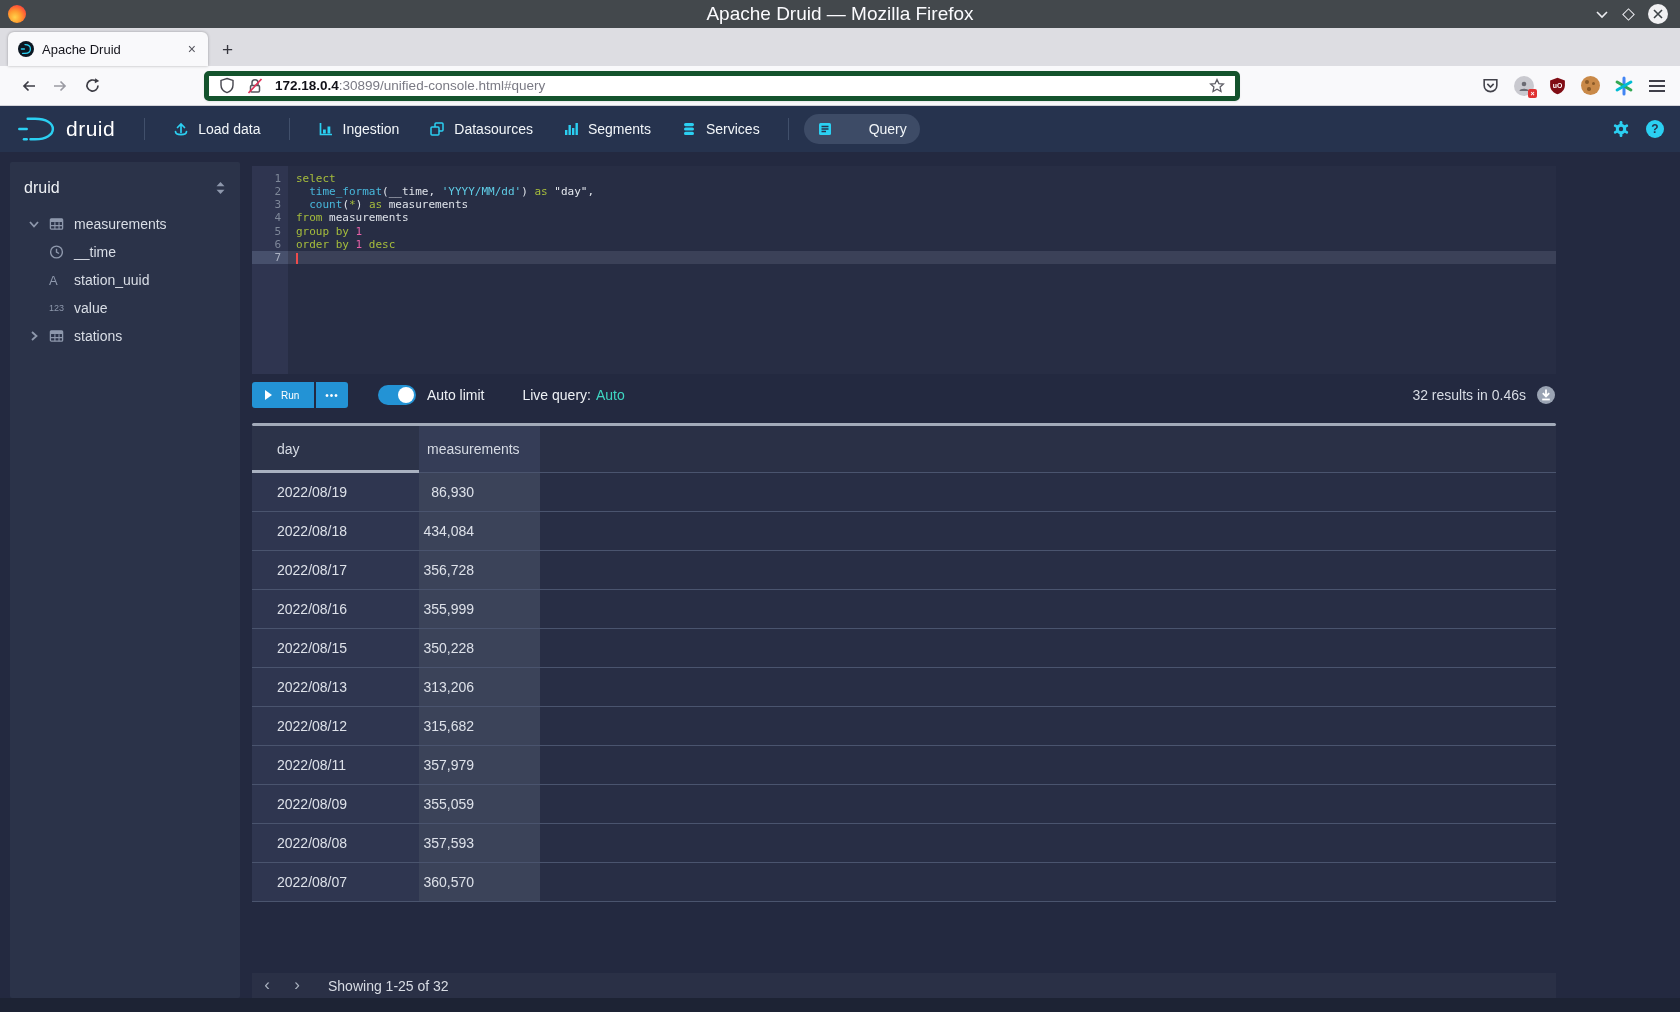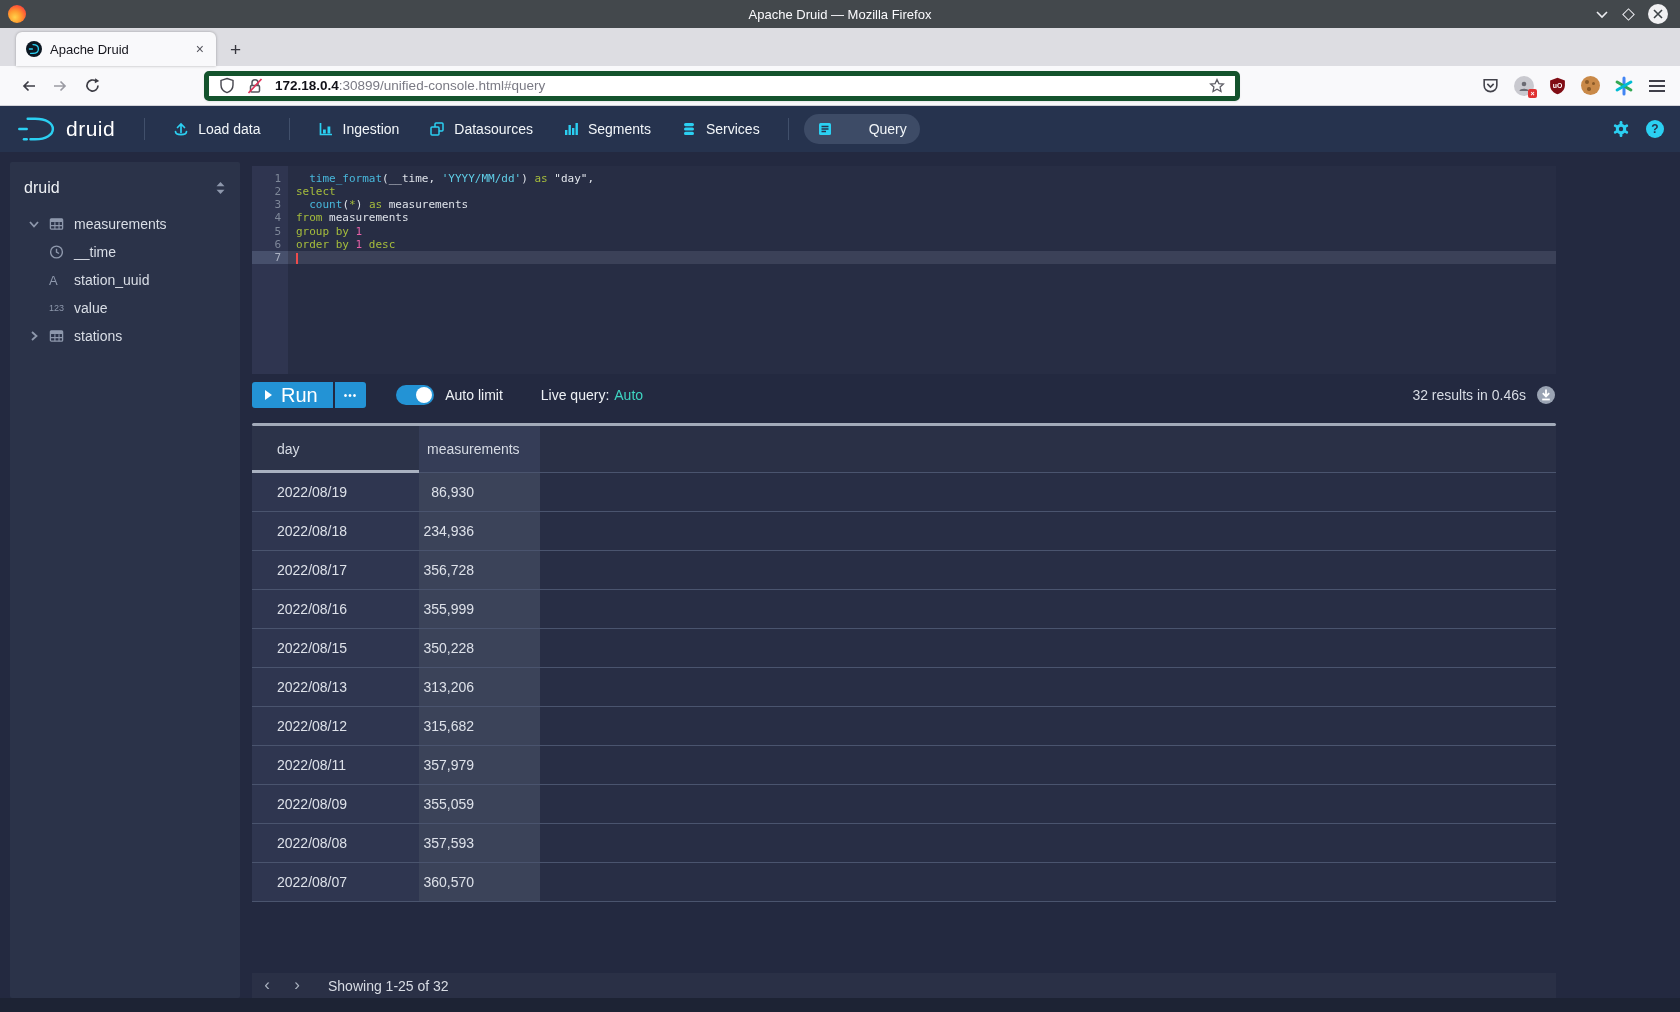--- a/index.html
+++ b/index.html
@@ -3,27 +3,27 @@
 <meta charset="utf-8">
 <style>
   * { margin:0; padding:0; box-sizing:border-box; }
   html,body { width:1680px; height:1012px; background:#232940; font-family:"Liberation Sans",sans-serif; overflow:hidden; }
   .screen { position:relative; width:1680px; height:1012px; overflow:hidden; background:#232940; }
 
   
   .titlebar { height:28px; background:#43484c; position:relative; display:flex; align-items:center; justify-content:center; }
   .ff-logo { position:absolute; left:8px; top:5px; width:18px; height:18px; border-radius:50%;
              background:radial-gradient(circle at 38% 68%, #ffd24a 0%, #ff9a2e 38%, #ff5a36 68%, #d6265c 100%); }
-  .tb-title { color:#fbfbfe; font-size:13px; }
+  .tb-title { color:#fbfbfe; font-size:19px; }
   .win-controls { position:absolute; right:12px; top:0; height:28px; display:flex; align-items:center; gap:15px; }
   .wc-diamond { width:9px; height:9px; border:1.5px solid #ececf0; transform:rotate(45deg); }
   .wc-close { width:20px; height:20px; border-radius:50%; background:#f1f1f3; display:flex; align-items:center; justify-content:center; }
 
   
-  .tabbar { height:38px; background:#dddde2; display:flex; align-items:flex-end; padding-left:16px; }
+  .tabbar { height:38px; background:#dddde2; display:flex; align-items:flex-end; padding-left:8px; }
   .tab { width:200px; height:34px; background:#f9f9fb; border-radius:6px 6px 0 0; display:flex; align-items:center;
          padding:0 10px; gap:8px; box-shadow:0 0 3px rgba(0,0,0,.3); }
   .favicon { width:16px; height:16px; border-radius:50%; background:#0c1722; position:relative; flex:none; }
   .tab-title { flex:1; font-size:13px; color:#16161d; white-space:nowrap; overflow:hidden; }
   .tab-close { font-size:14px; color:#55555e; padding:0 2px; }
   .newtab { margin-left:14px; margin-bottom:7px; font-size:19px; color:#36363e; line-height:1; }
 
   
   .toolbar { height:40px; background:#f9f9fb; border-bottom:1px solid #d4d4da; display:flex; align-items:center; padding:0 12px; }
   .nav-btn { width:32px; height:30px; display:flex; align-items:center; justify-content:center; }
@@ -75,21 +75,21 @@
   .gutter .ln.active { background:#47506c; color:#aab1c2; }
   .code { flex:1; padding-top:6px; font-family:"DejaVu Sans Mono",monospace; font-size:11px; color:#dfe3ea; }
   .code-line { height:13.15px; line-height:13.15px; padding-left:8px; white-space:pre; }
   .code-line.active { background:#3b4158; }
   .cursor { display:inline-block; width:2px; height:11px; background:#ee4b4b; vertical-align:text-bottom; }
   .tok-kw { color:#a6bd3c; } .tok-fn { color:#48b8dc; } .tok-str { color:#5fcde6; }
   .tok-num { color:#e560a8; } .tok-pl { color:#dfe3ea; } .tok-qid { color:#e3e7ed; }
 
   
   .runbar { position:absolute; left:0; top:230px; width:1304px; height:26px; display:flex; align-items:center; }
-  .run-btn { height:26px; background:#2393d5; color:#fff; font-size:20px; display:flex; align-items:center; gap:9px;
+  .run-btn { height:26px; background:#2393d5; color:#fff; font-size:10px; display:flex; align-items:center; gap:9px;
              padding:0 15px 0 13px; border-radius:3px 0 0 3px; }
   .play { width:0; height:0; border-left:7px solid #fff; border-top:5px solid transparent; border-bottom:5px solid transparent; }
   .more-btn { height:26px; background:#2393d5; color:#fff; display:flex; align-items:center; padding:0 9px;
               border-radius:0 3px 3px 0; margin-left:2px; font-size:10px; letter-spacing:1px; }
   .toggle { margin-left:30px; width:38px; height:20px; border-radius:10px; background:#2393d5; position:relative; flex:none; }
   .knob { position:absolute; right:2px; top:2px; width:16px; height:16px; border-radius:50%; background:#fff; }
   .auto-limit { margin-left:11px; color:#eef1f5; font-size:14px; }
   .live-query { margin-left:38px; color:#eef1f5; font-size:14px; }
   .live-query .auto { color:#3ed6c2; margin-left:5px; }
   .results-info { margin-left:auto; display:flex; align-items:center; gap:10px; color:#d8dce4; font-size:14px; }
@@ -386,22 +386,22 @@
         <div class="gutter" id="gutter">
             <div class="ln">1</div>
             <div class="ln">2</div>
             <div class="ln">3</div>
             <div class="ln">4</div>
             <div class="ln">5</div>
             <div class="ln">6</div>
             <div class="ln active">7</div>
           </div>
         <div class="code" id="code">
+            <div class="code-line"><span class="tok-kw">select</span></div>
             <div class="code-line"><span class="tok-pl">  </span><span class="tok-fn">time_format</span><span class="tok-pl">(__time, </span><span class="tok-str">'YYYY/MM/dd'</span><span class="tok-pl">) </span><span class="tok-kw">as</span><span class="tok-pl"> </span><span class="tok-qid">"day"</span><span class="tok-pl">,</span></div>
-            <div class="code-line"><span class="tok-kw">select</span></div>
             <div class="code-line"><span class="tok-pl">  </span><span class="tok-fn">count</span><span class="tok-pl">(</span><span class="tok-kw">*</span><span class="tok-pl">) </span><span class="tok-kw">as</span><span class="tok-pl"> measurements</span></div>
             <div class="code-line"><span class="tok-kw">from</span><span class="tok-pl"> measurements</span></div>
             <div class="code-line"><span class="tok-kw">group by</span><span class="tok-pl"> </span><span class="tok-num">1</span></div>
             <div class="code-line"><span class="tok-kw">order by</span><span class="tok-pl"> </span><span class="tok-num">1</span><span class="tok-pl"> </span><span class="tok-kw">desc</span></div>
             <div class="code-line active"><span class="cursor"></span></div>
           </div>
       </div>
 
       <div class="runbar">
         <div class="run-btn">
@@ -435,21 +435,21 @@
       </div>
 
       <div class="rbody" id="rbody">
           <div class="rrow">
             <div class="cday">2022/08/19</div>
             <div class="cmeas">86,930</div>
             <div class="crest"></div>
           </div>
           <div class="rrow">
             <div class="cday">2022/08/18</div>
-            <div class="cmeas">234,936</div>
+            <div class="cmeas">434,084</div>
             <div class="crest"></div>
           </div>
           <div class="rrow">
             <div class="cday">2022/08/17</div>
             <div class="cmeas">356,728</div>
             <div class="crest"></div>
           </div>
           <div class="rrow">
             <div class="cday">2022/08/16</div>
             <div class="cmeas">355,999</div>

